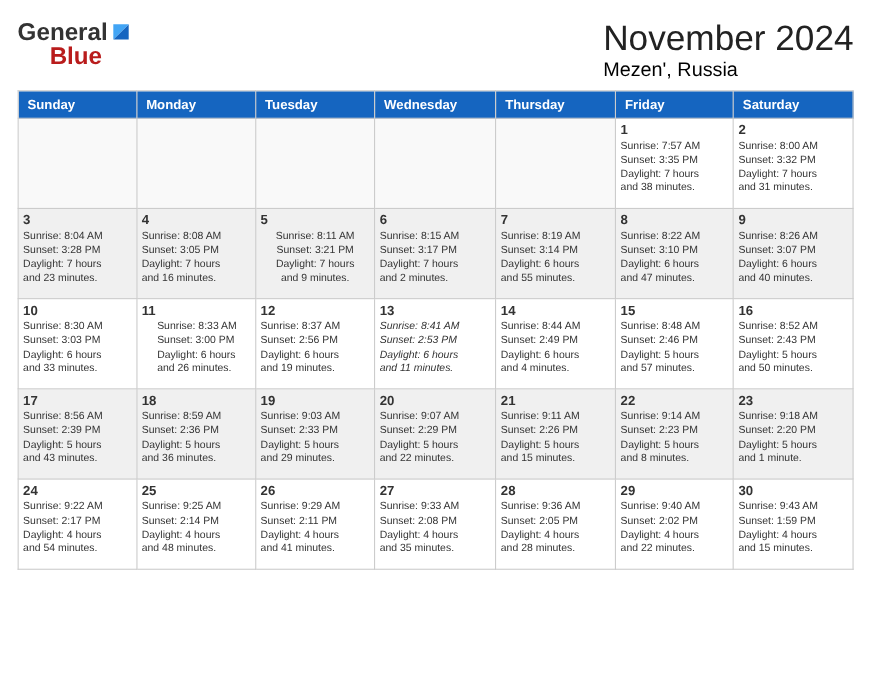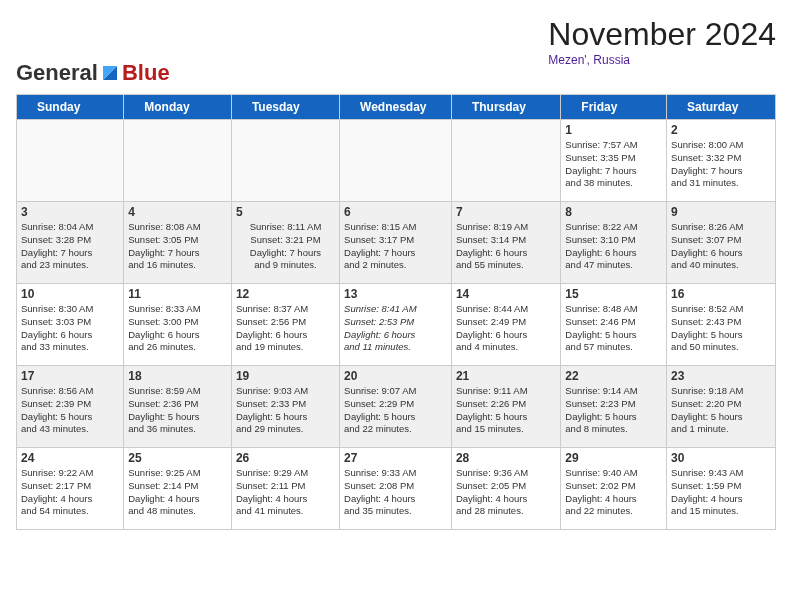--- a/index.html
+++ b/index.html
@@ -16,45 +16,45 @@
       padding: 16px 16px 10px 16px;
     }
     .header {
       display: flex;
       justify-content: space-between;
       align-items: flex-start;
       margin-bottom: 8px;
     }
     .logo {
       display: flex;
-      align-items: flex-end;
-      margin-top: 44px;
+      flex-direction: column;
+      align-items: center;
     }
     .title-block {
       text-align: left;
     }
     .month-title {
       font-size: 32px;
       font-weight: normal;
       color: #222;
     }
     .location {
-      font-size: 12px;
-      color: #4c1d95;
+      font-size: 18px;
+      color: #000000;
     }
     .calendar {
       width: 100%;
       border-collapse: collapse;
     }
     .calendar th {
       background: #1565c0;
       color: #fff;
       font-size: 12px;
       font-weight: bold;
-      padding: 5px 20px;
+      padding: 5px 8px;
       text-align: left;
       border: 1px solid #ccc;
     }
     .calendar td {
       vertical-align: top;
       border: 1px solid #ccc;
       padding: 3px 4px;
       width: 113px;
       height: 82px;
       font-size: 10px;
@@ -189,21 +189,21 @@
         <tr>
           <td>
             <span class="day-num">10</span>
             <div class="day-info" style="white-space: pre-line;">Sunrise: 8:30 AM
 Sunset: 3:03 PM
 Daylight: 6 hours
 and 33 minutes.</div>
           </td>
           <td>
             <span class="day-num">11</span>
-            <div class="day-info" style="white-space: pre-line;">Sunrise: 8:33 AM
+            <div class="day-info" style="white-space: pre-line; margin-left: 14px;">Sunrise: 8:33 AM
 Sunset: 3:00 PM
 Daylight: 6 hours
 and 26 minutes.</div>
           </td>
           <td>
             <span class="day-num">12</span>
             <div class="day-info" style="white-space: pre-line;">Sunrise: 8:37 AM
 Sunset: 2:56 PM
 Daylight: 6 hours
 and 19 minutes.</div>

